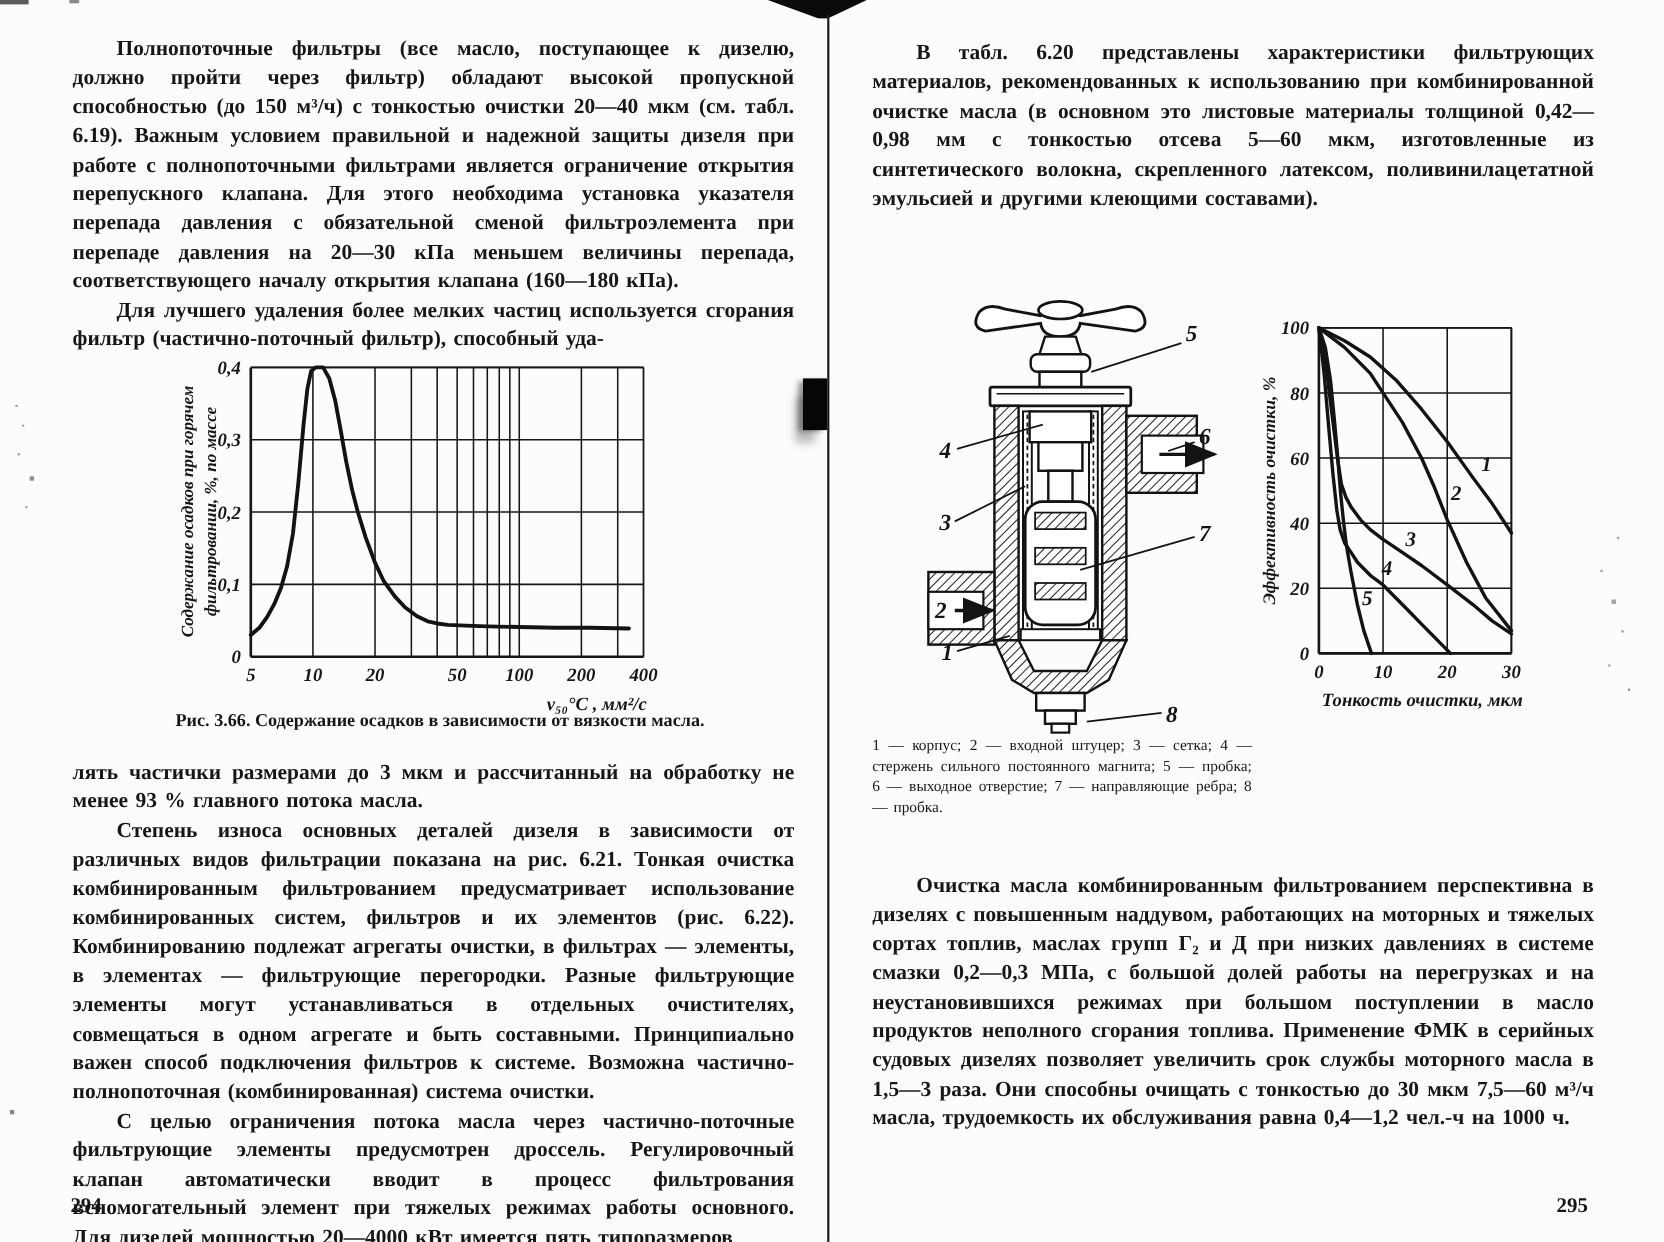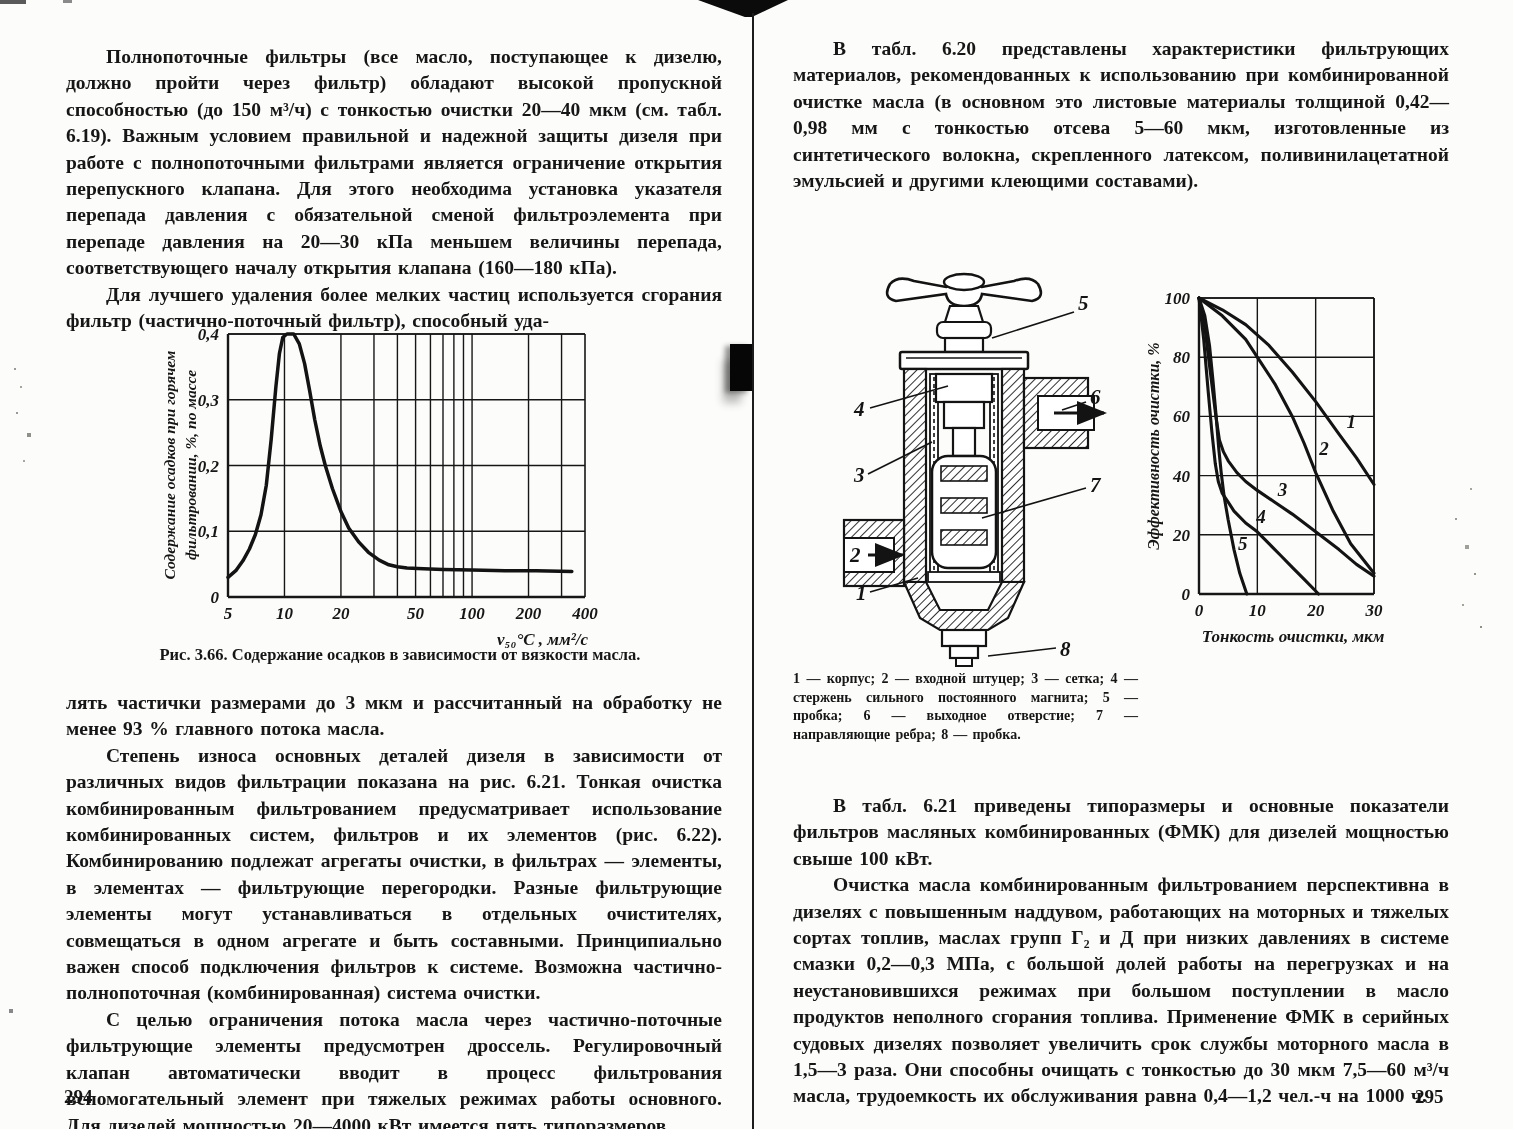--- a/index.html
+++ b/index.html
@@ -12,21 +12,21 @@
   .body-text{
     font-size:19.5px;line-height:26.4px;font-weight:700;
     text-align:justify;word-spacing:0.09em;letter-spacing:0;
   }
   .body-text p{margin:0;text-indent:40px;}
   .body-text p.noindent{text-indent:0;}
   .fig-caption{
     font-weight:700;font-size:16.5px;line-height:21px;text-align:center;
   }
   .fig-legend{
-    font-weight:700;font-size:14px;line-height:18.5px;text-align:justify;word-spacing:0.12em;
+    font-weight:400;font-size:14px;line-height:18.5px;text-align:justify;word-spacing:0.12em;
     margin-top:8px;
   }
   .page-number{font-size:19px;font-weight:700;}
   .spine-wedge{
     position:absolute;left:698px;top:0;width:90px;height:17px;background:#0b0b0b;
     clip-path:polygon(0 0,100% 0,60% 100%,52% 100%);
   }
   .spine-line{
     position:absolute;left:752px;top:13px;width:2px;height:1116px;background:#1c1c1c;
   }
@@ -46,21 +46,21 @@
 </head>
 <body>
 
 <div class="corner-mark-a"></div>
 <div class="corner-mark-b"></div>
 <div class="speckles"></div>
 <div class="spine-wedge"></div>
 <div class="spine-line"></div>
 <div class="spine-blob"></div>
 
-<div class="page-block body-text" style="left:66px;top:44px;width:656px;">
+<div class="page-block body-text" style="left:66px;top:32px;width:656px;">
   <p>Полнопоточные фильтры (все масло, поступающее к дизелю, должно пройти через фильтр) обладают высокой пропускной способностью (до 150 м³/ч) с тонкостью очистки 20—40 мкм (см. табл. 6.19). Важным условием правильной и надежной защиты дизеля при работе с полнопоточными фильтрами является ограничение открытия перепускного клапана. Для этого необходима установка указателя перепада давления с обязательной сменой фильтроэлемента при перепаде давления на 20—30 кПа меньшем величины перепада, соответствующего началу открытия клапана (160—180 кПа).</p>
   <p>Для лучшего удаления более мелких частиц используется сгорания фильтр (частично-поточный фильтр), способный уда-</p>
 </div>
 
 <svg id="chart618" class="page-block" style="left:148px;top:312px;" width="452" height="345">
     <line x1="136.47011396550226" y1="22" x2="136.47011396550226" y2="285" stroke="#161616" stroke-width="1.4"></line>
     <line x1="192.94022793100453" y1="22" x2="192.94022793100453" y2="285" stroke="#161616" stroke-width="1.4"></line>
     <line x1="225.97312701227338" y1="22" x2="225.97312701227338" y2="285" stroke="#161616" stroke-width="1.4"></line>
     <line x1="249.41034189650682" y1="22" x2="249.41034189650682" y2="285" stroke="#161616" stroke-width="1.4"></line>
     <line x1="267.5896581034932" y1="22" x2="267.5896581034932" y2="285" stroke="#161616" stroke-width="1.4"></line>
@@ -238,17 +238,16 @@
   </svg>
 
 <div class="page-block" style="left:793px;top:662px;width:345px;">
   <div class="fig-legend">1 — корпус; 2 — входной штуцер; 3 — сетка; 4 — стержень сильного постоянного магнита; 5 — пробка; 6 — выходное отверстие; 7 — направляющие ребра; 8 — пробка.</div>
 </div>
 
 <div class="page-block" style="left:1128px;top:660px;width:340px;">
 </div>
 
 <div class="page-block body-text" style="left:793px;top:793px;width:656px;">
-  <p>В табл. 6.21 приведены типоразмеры и основные показатели фильтров масляных комбинированных (ФМК) для дизелей мощностью свыше 100 кВт.</p>
   <p>Очистка масла комбинированным фильтрованием перспективна в дизелях с повышенным наддувом, работающих на моторных и тяжелых сортах топлив, маслах групп Г₂ и Д при низких давлениях в системе смазки 0,2—0,3 МПа, с большой долей работы на перегрузках и на неустановившихся режимах при большом поступлении в масло продуктов неполного сгорания топлива. Применение ФМК в серийных судовых дизелях позволяет увеличить срок службы моторного масла в 1,5—3 раза. Они способны очищать с тонкостью до 30 мкм 7,5—60 м³/ч масла, трудоемкость их обслуживания равна 0,4—1,2 чел.-ч на 1000 ч.</p>
 </div>
 
 <div class="page-block page-number" style="left:1415px;top:1086px;">295</div>
 
 </body></html>

